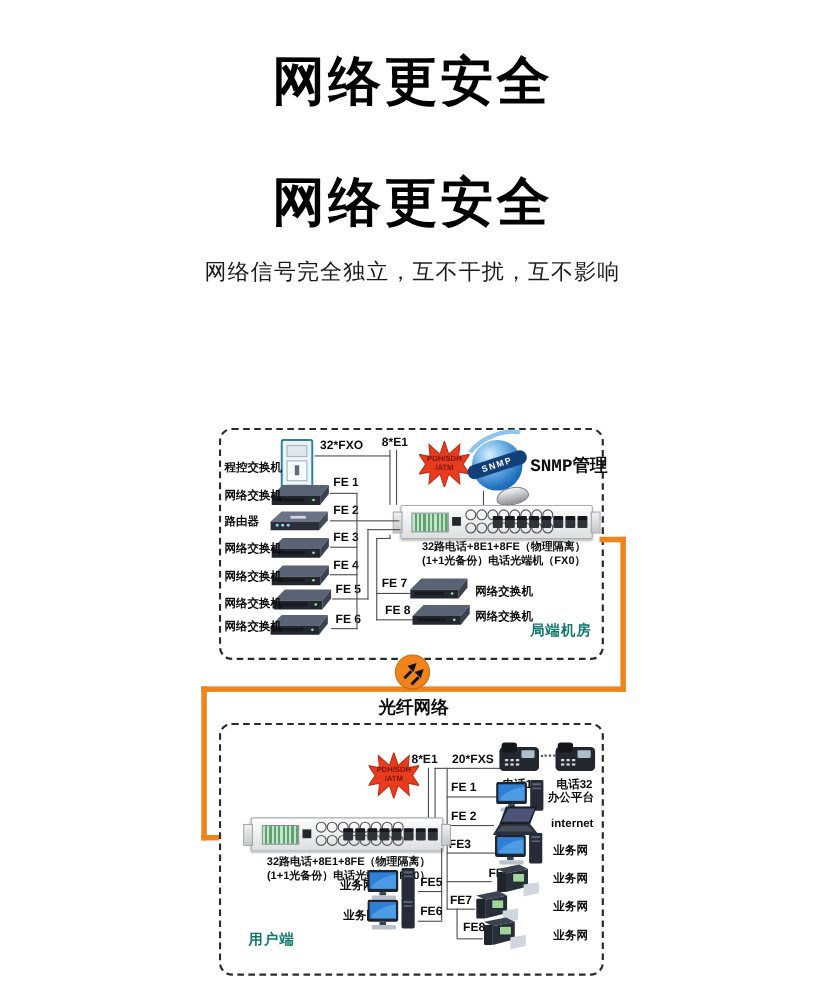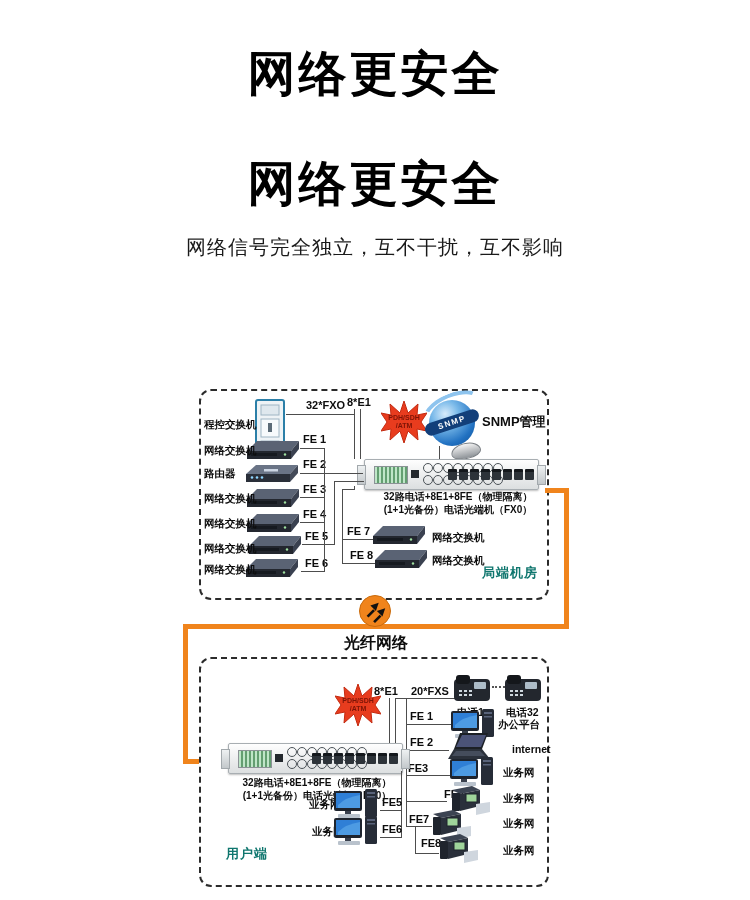--- a/index.html
+++ b/index.html
@@ -7,21 +7,21 @@
         font-family:"Liberation Sans","DejaVu Sans",sans-serif;color:#111;}
   .abs{position:absolute;}
   .title{position:absolute;width:100%;text-align:center;font-weight:bold;color:#000;
          font-size:48px;letter-spacing:3px;}
   .intro{position:absolute;width:100%;text-align:center;font-size:20px;color:#1a1a1a;letter-spacing:1px;}
   .zone{position:absolute;border:2px dashed #2b2b2b;border-radius:12px;background:#fff;}
   .ln{position:absolute;background:#4d4d4d;}
   .hl{height:1.4px;} .vl{width:1.4px;}
   .port{position:absolute;font-size:11px;font-weight:700;color:#0d0d0d;white-space:nowrap;}
   .lbl{position:absolute;font-size:10.5px;font-weight:700;color:#0d0d0d;white-space:nowrap;}
-  .txt{position:absolute;font-size:13px;font-weight:600;color:#0d0d0d;white-space:nowrap;}
+  .txt{position:absolute;font-size:16px;font-weight:600;color:#0d0d0d;white-space:nowrap;font-family:Liberation Mono, monospace;}
   .cap{position:absolute;font-size:10px;font-weight:700;color:#0d0d0d;text-align:center;white-space:nowrap;}
   .zlbl{position:absolute;font-size:13px;font-weight:700;color:#0f766e;letter-spacing:1px;}
   .orange{position:absolute;background:#f0841c;}
   
   .rack{position:absolute;background:linear-gradient(180deg,#fefefe,#dcdfe0);border:1px solid #a8aeb2;
         border-radius:2px;box-shadow:0 1px 2px rgba(0,0,0,.25);}
   .ear{position:absolute;top:5px;width:7px;height:18px;background:linear-gradient(180deg,#eef1f2,#c3c8cb);
        border:1px solid #a2a8ac;}
   .led{position:absolute;left:9px;top:6px;width:32px;height:16px;border:1px solid #8b9296;
        background:repeating-linear-gradient(90deg,#bfe6c8 0 2px,#639f71 2px 4px);}
@@ -64,21 +64,21 @@
     <div class="abs" style="left:54px;top:8px;">
       <svg width="30" height="54" viewBox="0 0 30 54">
         <rect x="1" y="1" width="28" height="52" rx="2" fill="#eef3f6" stroke="#2b7fa8" stroke-width="2"></rect>
         <rect x="6" y="6" width="18" height="10" fill="#dfe8ee" stroke="#9fb6c4"></rect>
         <rect x="6" y="20" width="18" height="18" fill="#f7fafc" stroke="#9fb6c4"></rect>
         <rect x="13" y="24" width="4" height="9" fill="#5b6b77"></rect>
         <rect x="6" y="42" width="18" height="6" fill="#dfe8ee" stroke="#9fb6c4"></rect>
       </svg>
     </div>
     <div class="lbl" style="left:3px;top:27px;">程控交换机</div>
-    <div class="port" style="left:90px;top:8px;margin-left:15px;">32*FXO</div>
+    <div class="port" style="left:90px;top:8px;">32*FXO</div>
     <div class="ln hl" style="left:85px;top:23px;width:69px;"></div>
 
     <div class="port" style="left:146px;top:5px;">8*E1</div>
     <div class="ln vl" style="left:153px;top:18px;height:50px;"></div>
     <div class="ln vl" style="left:159px;top:18px;height:50px;"></div>
 
     <div class="burst" style="left:180px;top:10px;">
       <svg width="46" height="42" viewBox="0 0 46 42">
         <polygon points="23,0 27,12 37,3 36,14 46,12 40,21 46,30 36,28 37,39 27,30 23,42 19,30 9,39 10,28 0,30 6,21 0,12 10,14 9,3 19,12" fill="#e83c1e" stroke="#c32a10" stroke-width="1"></polygon>
       </svg>
@@ -333,21 +333,21 @@
     <div class="port" style="left:209px;top:77px;">FE 2</div>
     <div class="ln hl" style="left:205px;top:91px;width:43px;"></div>
     <div class="abs" style="left:245px;top:74px;">
       <svg width="48" height="30" viewBox="0 0 48 30">
           <polygon points="14,0 42,0 36,16 8,16" fill="#1c2026"></polygon>
           <polygon points="16,2 40,2 35,14 10,14" fill="#4b5378"></polygon>
           <polygon points="8,16 36,16 44,26 2,26" fill="#2b313b"></polygon>
           <polygon points="10,18 34,18 39,23 6,23" fill="#454d5c"></polygon>
         </svg>
     </div>
-    <div class="lbl" style="left:311px;top:84px;text-align:right;">internet</div>
+    <div class="lbl" style="left:300px;top:84px;text-align:right;">internet</div>
 
     <div class="port" style="left:207px;top:103px;">FE3</div>
     <div class="ln hl" style="left:205px;top:116px;width:45px;"></div>
     <div class="abs" style="left:249px;top:98px;">
       <svg width="44" height="34" viewBox="0 0 44 34">
           <rect x="0" y="2" width="28" height="20" rx="2" fill="#1e242e"></rect>
           <rect x="2" y="4" width="24" height="15" fill="#2f7fd6"></rect>
           <path d="M4 16 Q12 8 26 6 L26 19 L4 19 Z" fill="#5aa6e8" opacity="0.7"></path>
           <rect x="11" y="22" width="6" height="3" fill="#39404d"></rect>
           <rect x="4" y="25" width="22" height="4" rx="1" fill="#b9c2cc"></rect>

